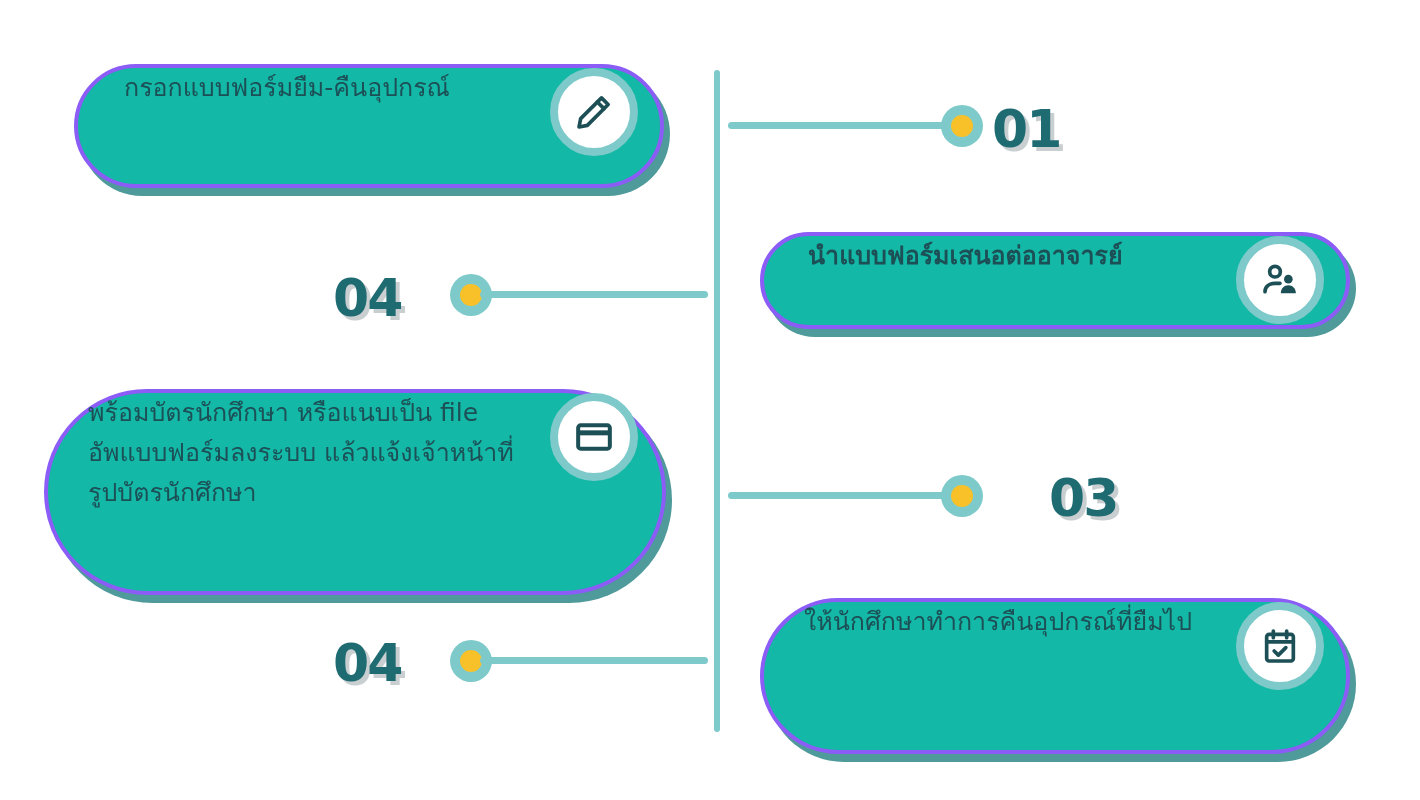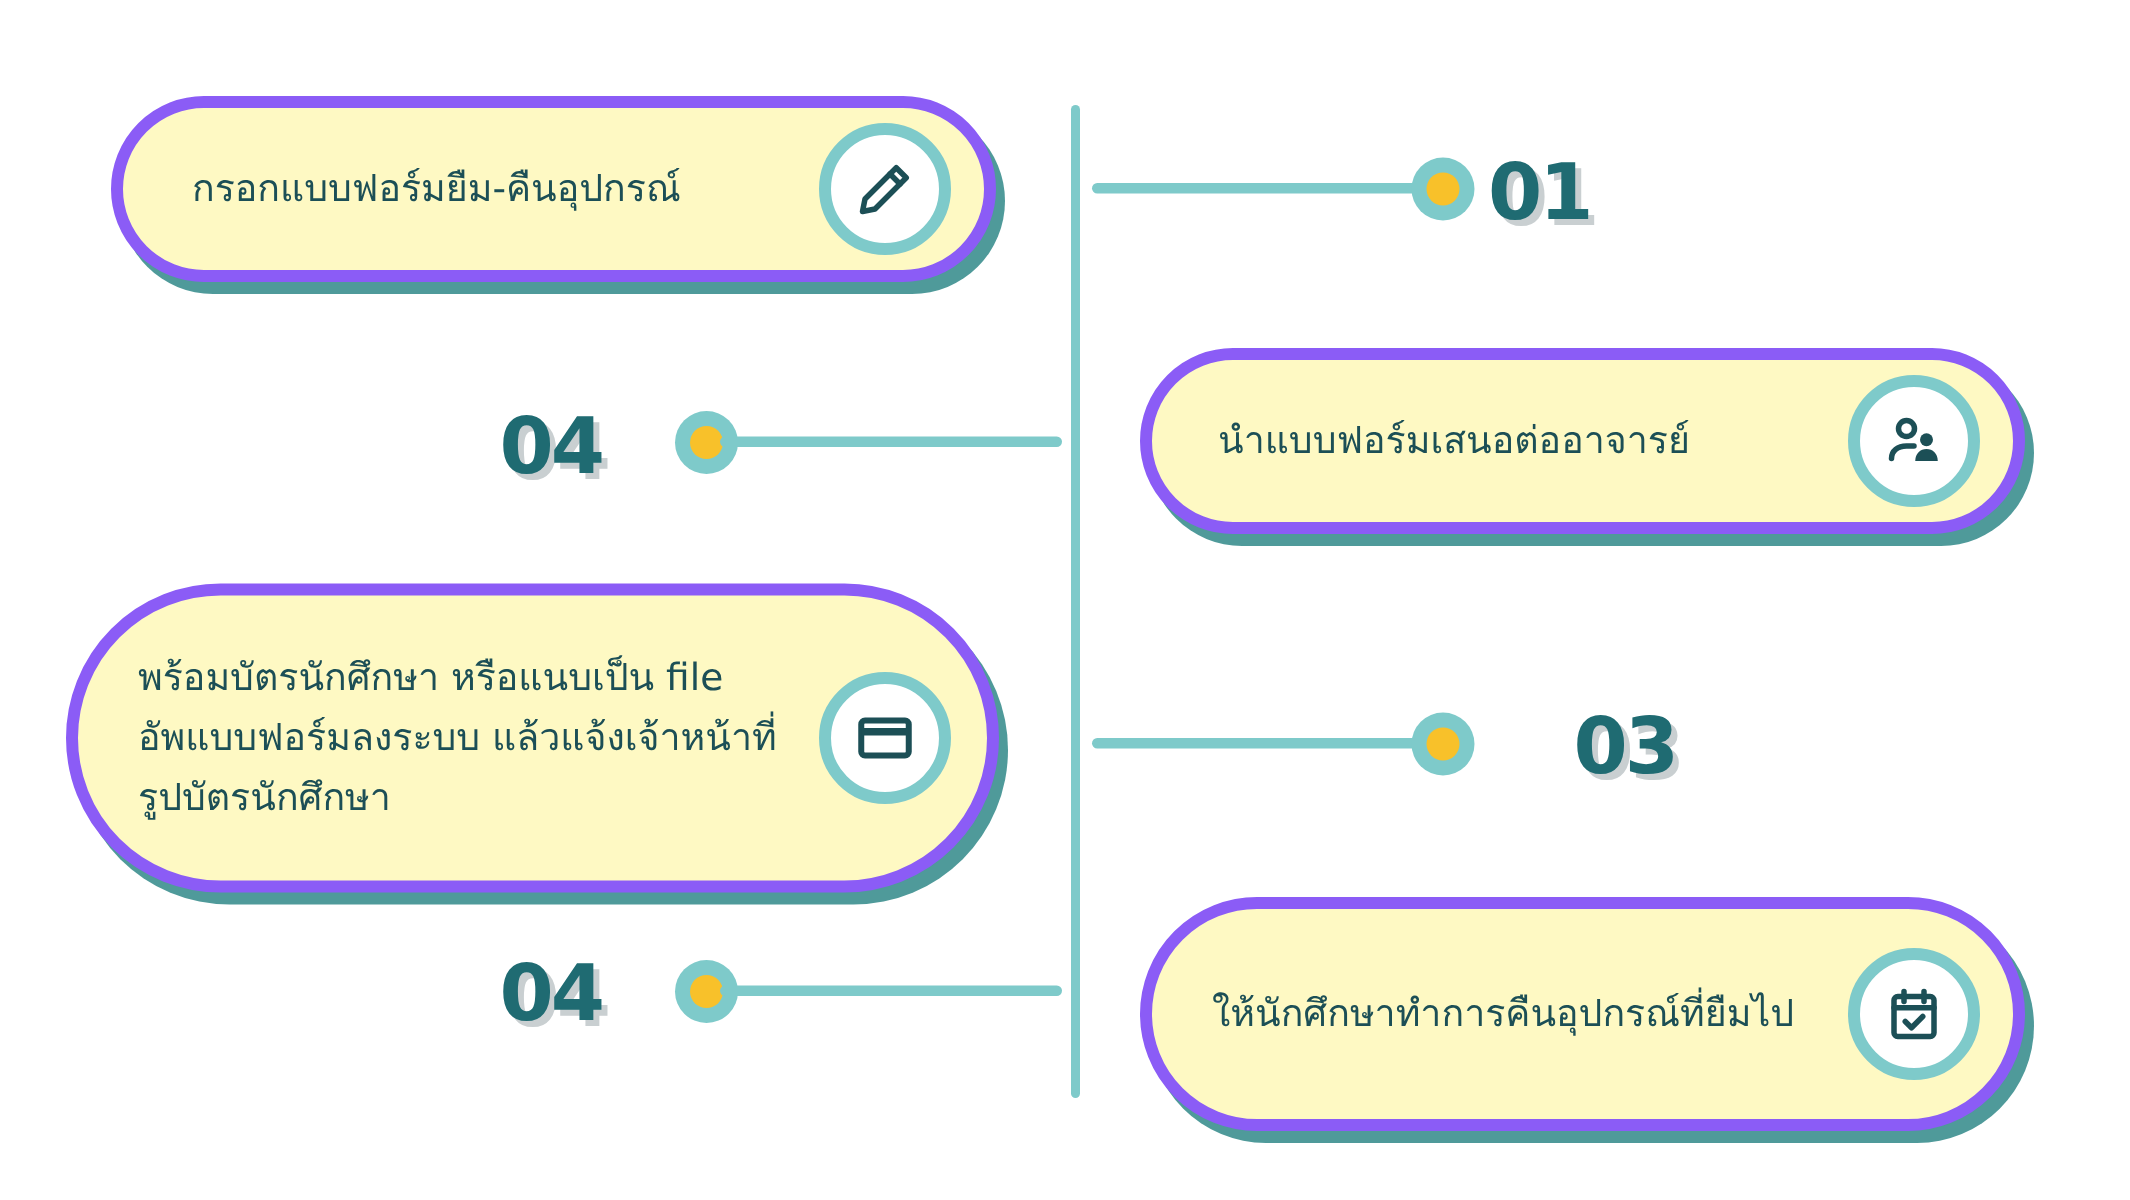--- a/index.html
+++ b/index.html
@@ -20,24 +20,24 @@
     .dot .inner { width: 22px; height: 22px; border-radius: 50%; background: #f8c12a; }
 
     .num {
       position: absolute; font-family: "DejaVu Sans", sans-serif; font-weight: bold;
       font-size: 52px; color: #1f6b72; letter-spacing: -2px;
       text-shadow: 4px 4px 0 #c9cfd1;
       line-height: 1;
     }
 
     .pill {
-      position: absolute; border: 8px solid #8b5cf6; background: #fef9c3;
+      position: absolute; border: 4px solid #8b5cf6; background: #14b8a6;
       border-radius: 999px;
       box-shadow: 6px 8px 0 #4f9a9a;
-      display: flex; align-items: center;
+      display: flex; 
     }
     .pill .text {
       color: #1c4f56; font-size: 25px; line-height: 40px;
       font-family: "DejaVu Sans", sans-serif;
       flex: 1;
     }
     .icon-circle {
       width: 88px; height: 88px; border-radius: 50%;
       border: 8px solid #7ecaca; background: #fff;
       display: flex; align-items: center; justify-content: center;
@@ -65,21 +65,21 @@
   <div class="dot" style="left:941px; top:105px;">
       <div class="inner"></div>
     </div>
   <div class="num" style="left:992px; top:103px;text-align:center;">01</div>
 
   <div class="num" style="left:333px; top:272px;">04</div>
   <div class="dot" style="left:450px; top:274px;">
       <div class="inner"></div>
     </div>
   <div class="hline" style="left:480px; top:291px; width:228px;"></div>
-  <div class="pill" style="left:760px; top:232px; width:590px; height:124px; padding-left:44px; padding-right:22px;">
+  <div class="pill" style="left:760px; top:232px; width:590px; height:97px; padding-left:44px; padding-right:22px;font-weight:bold;">
     <div class="text">นำแบบฟอร์มเสนอต่ออาจารย์</div>
     <div class="icon-circle">
       <svg viewBox="0 0 24 24" fill="none" stroke="#1c4f56" stroke-width="2.2" stroke-linecap="round">
         <circle cx="9" cy="7" r="3.2"></circle>
         <path d="M3 19c0-3 2.5-5 6-5h3"></path>
         <circle cx="17" cy="11.5" r="2.6" fill="#1c4f56" stroke="none"></circle>
         <path d="M12.5 20c0-3 2-4.8 4.5-4.8s4.5 1.8 4.5 4.8z" fill="#1c4f56" stroke="none"></path>
       </svg>
     </div>
   </div>

